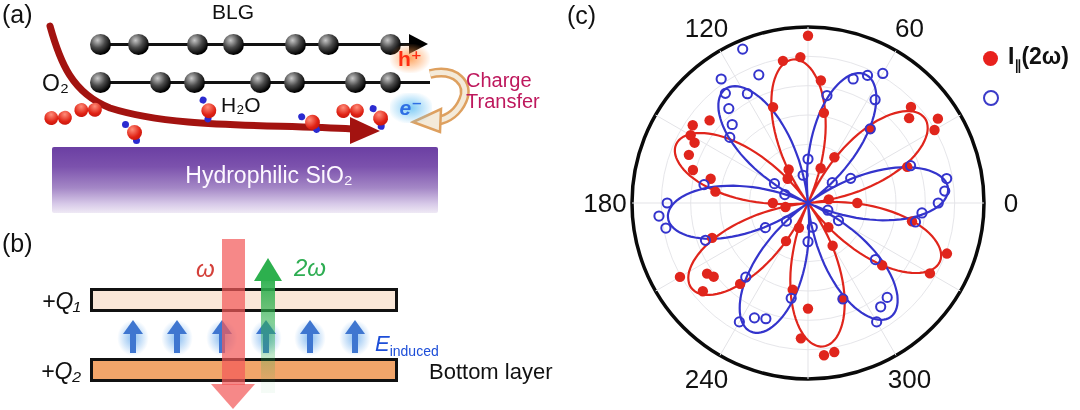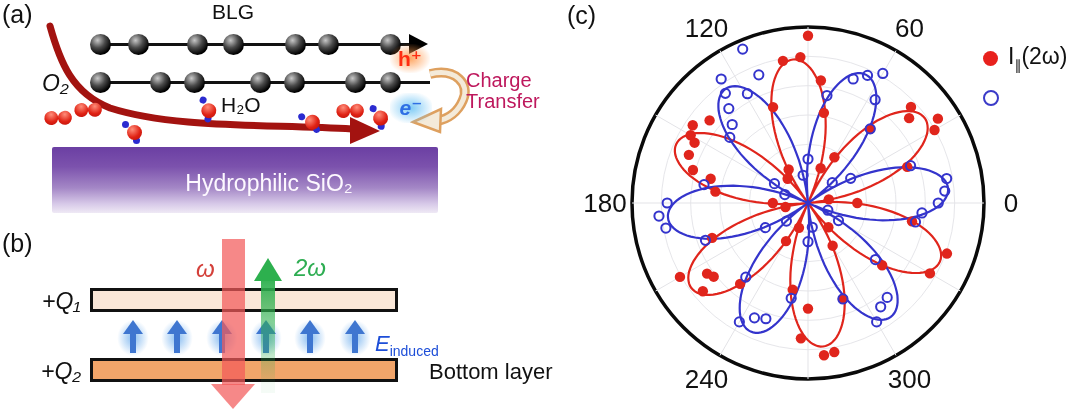--- a/index.html
+++ b/index.html
@@ -60,21 +60,21 @@
     border-left:10px solid transparent;border-right:10px solid transparent;
     border-bottom:14px solid #3f76d0;}
   .field-arrow .shaft{position:absolute;left:11px;top:14px;width:6px;height:21px;background:#3f76d0;}
   .einduced{color:#1d4ed8;font-size:22px;font-style:italic;}
   .einduced .sub{font-size:14px;font-style:normal;vertical-align:-5px;}
 
   
   .legend-item{display:flex;align-items:center;gap:10px;}
   .legend-marker-filled{width:15px;height:15px;border-radius:50%;background:#e8211d;}
   .legend-marker-open{width:12px;height:12px;border-radius:50%;border:2.6px solid #3b3bc8;background:#fff;}
-  .legend-text{font-size:23px;color:#111;}
+  .legend-text{font-size:23px;color:#111;font-weight:bold;}
   .legend-text .sub{font-size:14px;vertical-align:-6px;}
 </style>
 </head>
 <body>
 
 <div class="abs" style="left:0;top:0;width:555px;height:228px;">
   <span class="abs panel-label" style="left:2px;top:0;">(a)</span>
   <span class="abs" style="left:212px;top:0;font-size:21px;">BLG</span>
 
   <div class="abs bond-line" style="left:93px;top:43px;width:327px;"></div>
@@ -133,37 +133,37 @@
         <div class="o2ball" style="left:0;top:8px;"></div>
         <div class="o2ball" style="left:11px;top:0;"></div>
       </div>
       <div class="mol" style="left: 368px; top: 106px; width: 30px; height: 26px; transform: rotate(10deg);">
         <div class="h2o-h" style="left:0;top:1px;"></div>
         <div class="h2o-h" style="left:11px;top:17px;"></div>
         <div class="h2o-o" style="left:5px;top:5px;"></div>
       </div>
     </div>
 
-  <span class="abs" style="left:42px;top:70px;font-size:23px;font-style:italic;">O₂</span>
+  <span class="abs" style="left:42px;top:70px;font-size:23px;">O₂</span>
   <span class="abs" style="left:221px;top:93px;font-size:21px;">H₂O</span>
 
   <div class="abs glow-tag hplus" style="left:390px;top:44px;width:40px;height:29px;">
     <span>h⁺</span>
   </div>
   <div class="abs glow-tag eminus" style="left:390px;top:93px;width:42px;height:30px;">
     <span>e⁻</span>
   </div>
 
   <div class="abs ct-text" style="left:466px;top:70px;">
     <div>Charge</div>
     <div>Transfer</div>
   </div>
 
   <div class="abs sio2" style="left:52px;top:147px;width:386px;height:66px;">
-    <div style="margin-top:23px;padding-left:48px;">Hydrophilic SiO₂</div>
+    <div style="margin-top:15px;padding-left:48px;">Hydrophilic SiO₂</div>
   </div>
 </div>
 
 <div class="abs" style="left:0;top:228px;width:555px;height:182px;">
   <span class="abs panel-label" style="left:2px;top:1px;">(b)</span>
 
   <span class="abs omega" style="left:196px;top:27px;">ω</span>
   <span class="abs twoomega" style="left:294px;top:26px;">2ω</span>
 
   <div id="field-arrow-layer" class="abs" style="left:0;top:0;width:555px;height:182px;">

